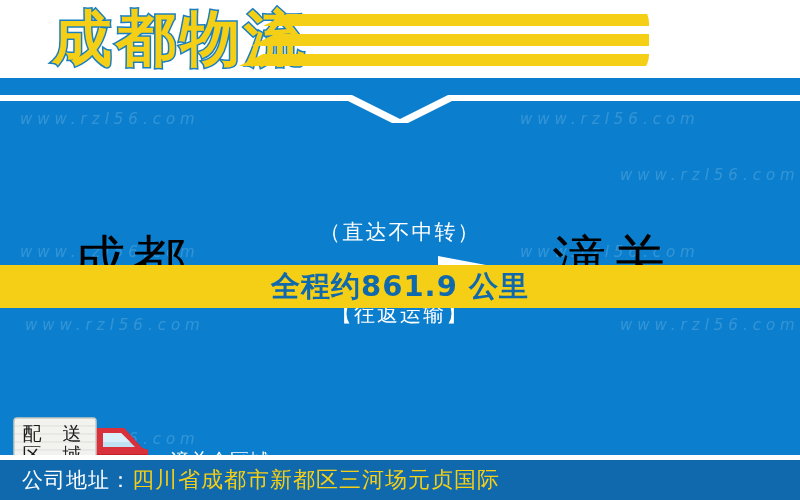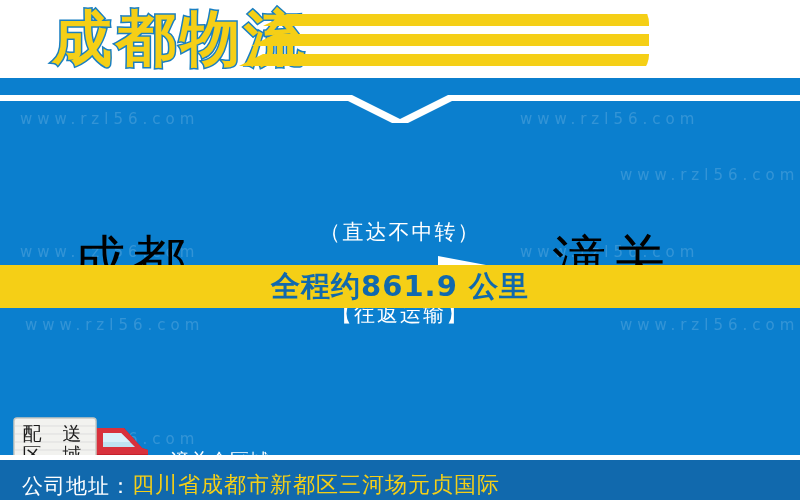--- a/index.html
+++ b/index.html
@@ -41,20 +41,21 @@
     position:absolute;left:0;top:11px;width:800px;height:34px;
   }
 
   
   .wm{
     position:absolute;
     color:#ffffff;opacity:.16;
     font-size:15px;letter-spacing:5px;
     white-space:nowrap;
     font-family:"DejaVu Sans","Liberation Sans",sans-serif;
+    font-style:italic;
   }
 
   
   .city{
     position:absolute;top:152px;
     font-size:54px;line-height:62px;color:#000000;
     letter-spacing:6px;white-space:nowrap;
   }
   .city.from{left:72px;}
   .city.to{left:552px;}
@@ -102,21 +103,21 @@
   .divider{
     position:absolute;left:0;top:455px;width:800px;height:5px;
     background:#ffffff;
   }
   .addr-bar{
     position:absolute;left:0;top:460px;width:800px;height:40px;
     background:#1169ad;
   }
   .addr-line{
     position:absolute;left:22px;top:0;height:40px;
-    display:flex;align-items:flex-end;white-space:nowrap;
+    display:flex;align-items:center;white-space:nowrap;
   }
   .addr-label{color:#ffffff;font-size:21px;letter-spacing:1px;}
   .addr-value{color:#f5cf16;font-size:22px;letter-spacing:1px;}
 </style>
 </head>
 <body>
 
 <div id="banner">
 
   <div class="header-zone">

